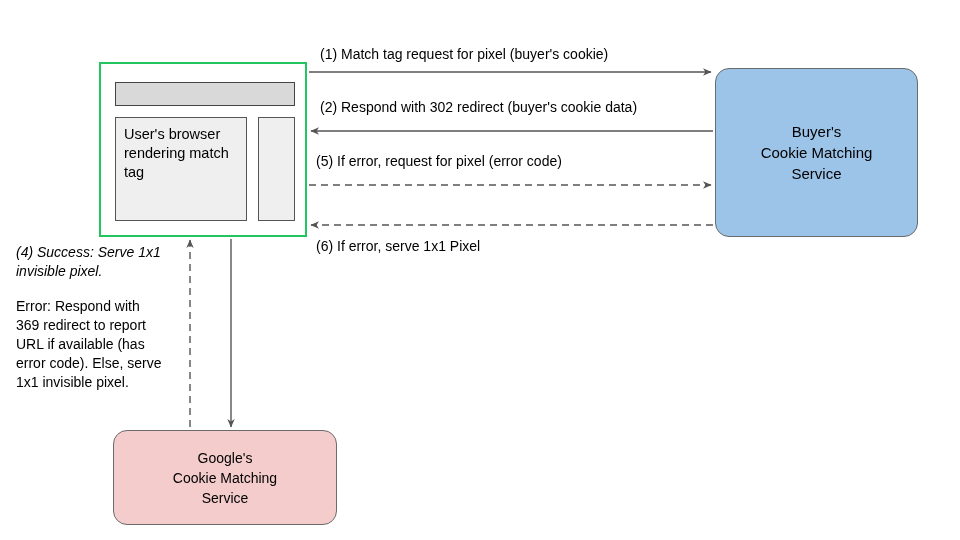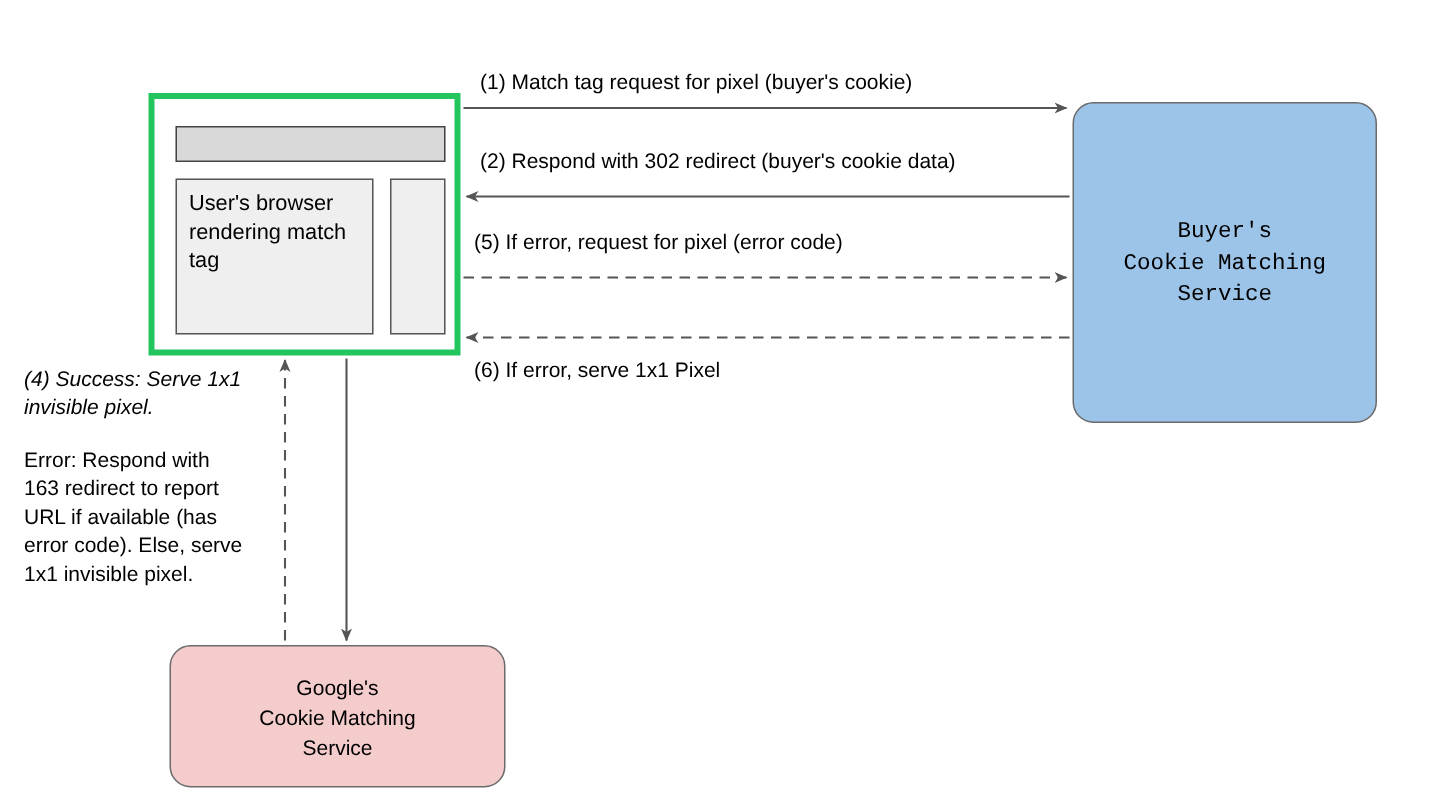--- a/index.html
+++ b/index.html
@@ -19,21 +19,21 @@
     background: #ffffff;
   }
   .abs { position: absolute; }
 
   
   #browser-window {
     left: 99px;
     top: 62px;
     width: 208px;
     height: 175px;
-    border: 4px solid #22c55e;
+    border: 2px solid #22c55e;
     background: #ffffff;
     box-sizing: border-box;
   }
   #browser-titlebar {
     left: 14px;
     top: 18px;
     width: 180px;
     height: 24px;
     background: #D9D9D9;
     border: 1.5px solid #444444;
@@ -75,23 +75,22 @@
     justify-content: center;
     text-align: center;
     font-size: 15px;
     line-height: 21px;
     white-space: pre-line;
   }
   #buyer-service-box {
     left: 715px;
     top: 68px;
     width: 203px;
-    height: 214px;
+    height: 169px;
     background: #9CC3E8;
-    font-family: Liberation Mono, monospace;
   }
   #google-service-box {
     left: 113px;
     top: 430px;
     width: 224px;
     height: 95px;
     background: #F4CCCC;
     font-size: 14px;
     line-height: 20px;
   }
@@ -166,18 +165,18 @@
 Cookie Matching
 Service</div>
 
   <div id="label-1" class="abs label">(1)  Match tag request for pixel (buyer's cookie)</div>
   <div id="label-2" class="abs label">(2)  Respond with 302 redirect (buyer's cookie data)</div>
   <div id="label-5" class="abs label">(5) If error, request for pixel (error code)</div>
   <div id="label-6" class="abs label">(6) If error, serve 1x1 Pixel</div>
   <div id="label-4" class="abs label">(4) Success: Serve 1x1
 invisible pixel.</div>
   <div id="label-error" class="abs label">Error: Respond with
-163 redirect to report
+369 redirect to report
 URL if available (has
 error code). Else, serve
 1x1 invisible pixel.</div>
 
 </div>
 
 </body></html>

